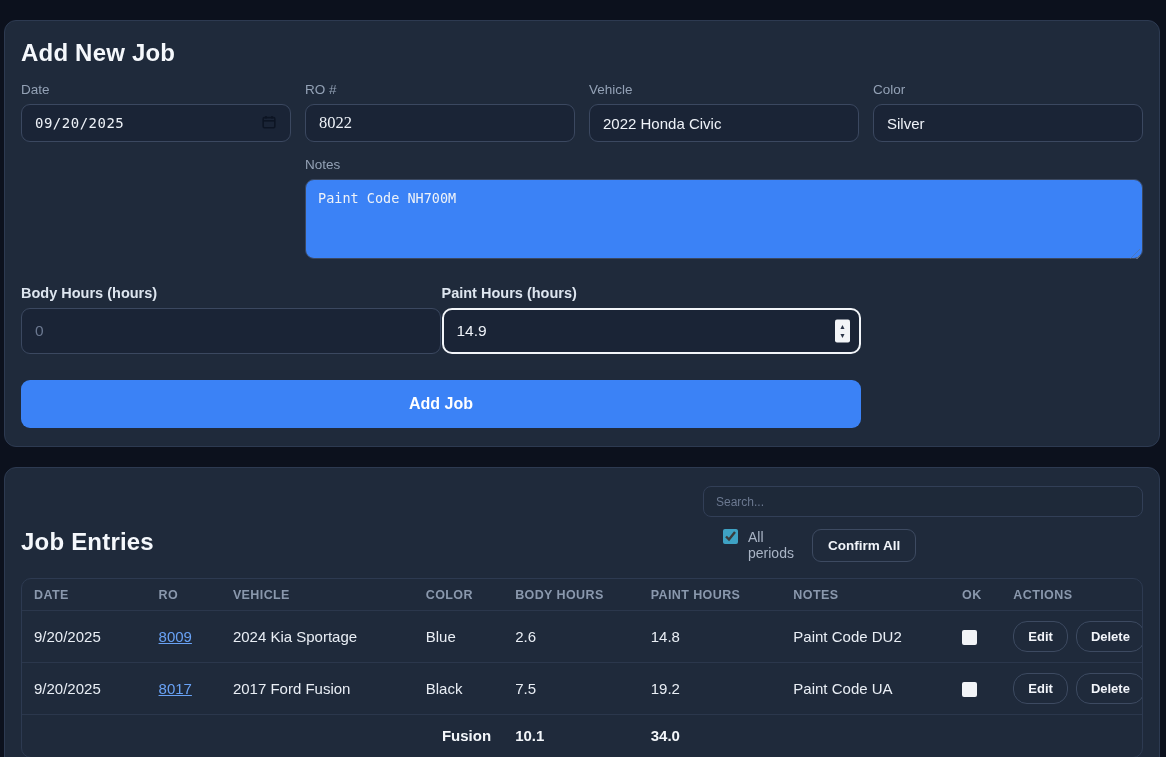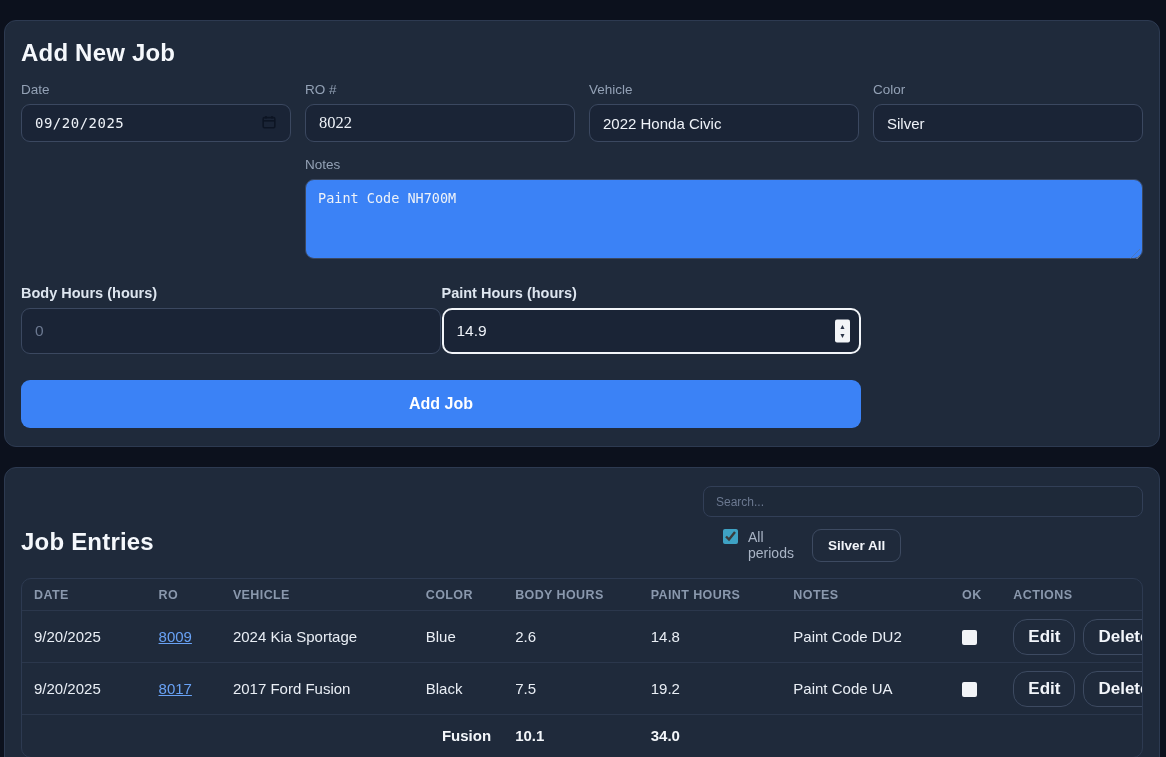--- a/index.html
+++ b/index.html
@@ -111,21 +111,21 @@
     text-transform: uppercase;
   }
   td { padding: 0 12px; height: 52px; font-size: 15px; color: #e9eef5; border-top: 1px solid #2b374c; }
   a.ro-link { color: #69a2f5; text-decoration: underline; }
   .row-check {
     appearance: none; -webkit-appearance: none;
     width: 15px; height: 15px; background: #f2f4f7; border-radius: 2px;
     display: inline-block; vertical-align: middle; cursor: pointer;
   }
   .actions-cell { white-space: nowrap; }
-  .actions-cell .ghost-btn { padding: 7px 14px; font-size: 17px; border-radius: 14px; }
+  .actions-cell .ghost-btn { padding: 7px 14px; font-size: 13px; border-radius: 14px; }
   .actions-cell .ghost-btn + .ghost-btn { margin-left: 8px; }
   tr.totals-row td { height: 42px; font-weight: bold; color: #f3f6fa; }
   td.totals-label { text-align: right; }
   .cal-icon { flex: none; }
 </style>
 </head>
 <body>
 
 <section class="card" id="add-job-card">
   <h1 class="card-title">Add New Job</h1>
@@ -191,21 +191,21 @@
 </section>
 
 <section class="card" id="job-entries-card">
   <div class="entries-head">
     <h1 class="card-title entries-title">Job Entries</h1>
     <div class="entries-controls">
       <input class="search" placeholder="Search..." style="">
       <div class="periods-row">
         <input type="checkbox" class="periods-check" checked="" style="">
         <span class="periods-label">All periods</span>
-        <button class="ghost-btn">Silver All</button>
+        <button class="ghost-btn">Confirm All</button>
       </div>
     </div>
   </div>
 
   <div class="job-table-wrap">
     <table>
       <colgroup>
           <col style="width: 124px;">
           <col style="width: 74px;">
           <col style="width: 192px;">

